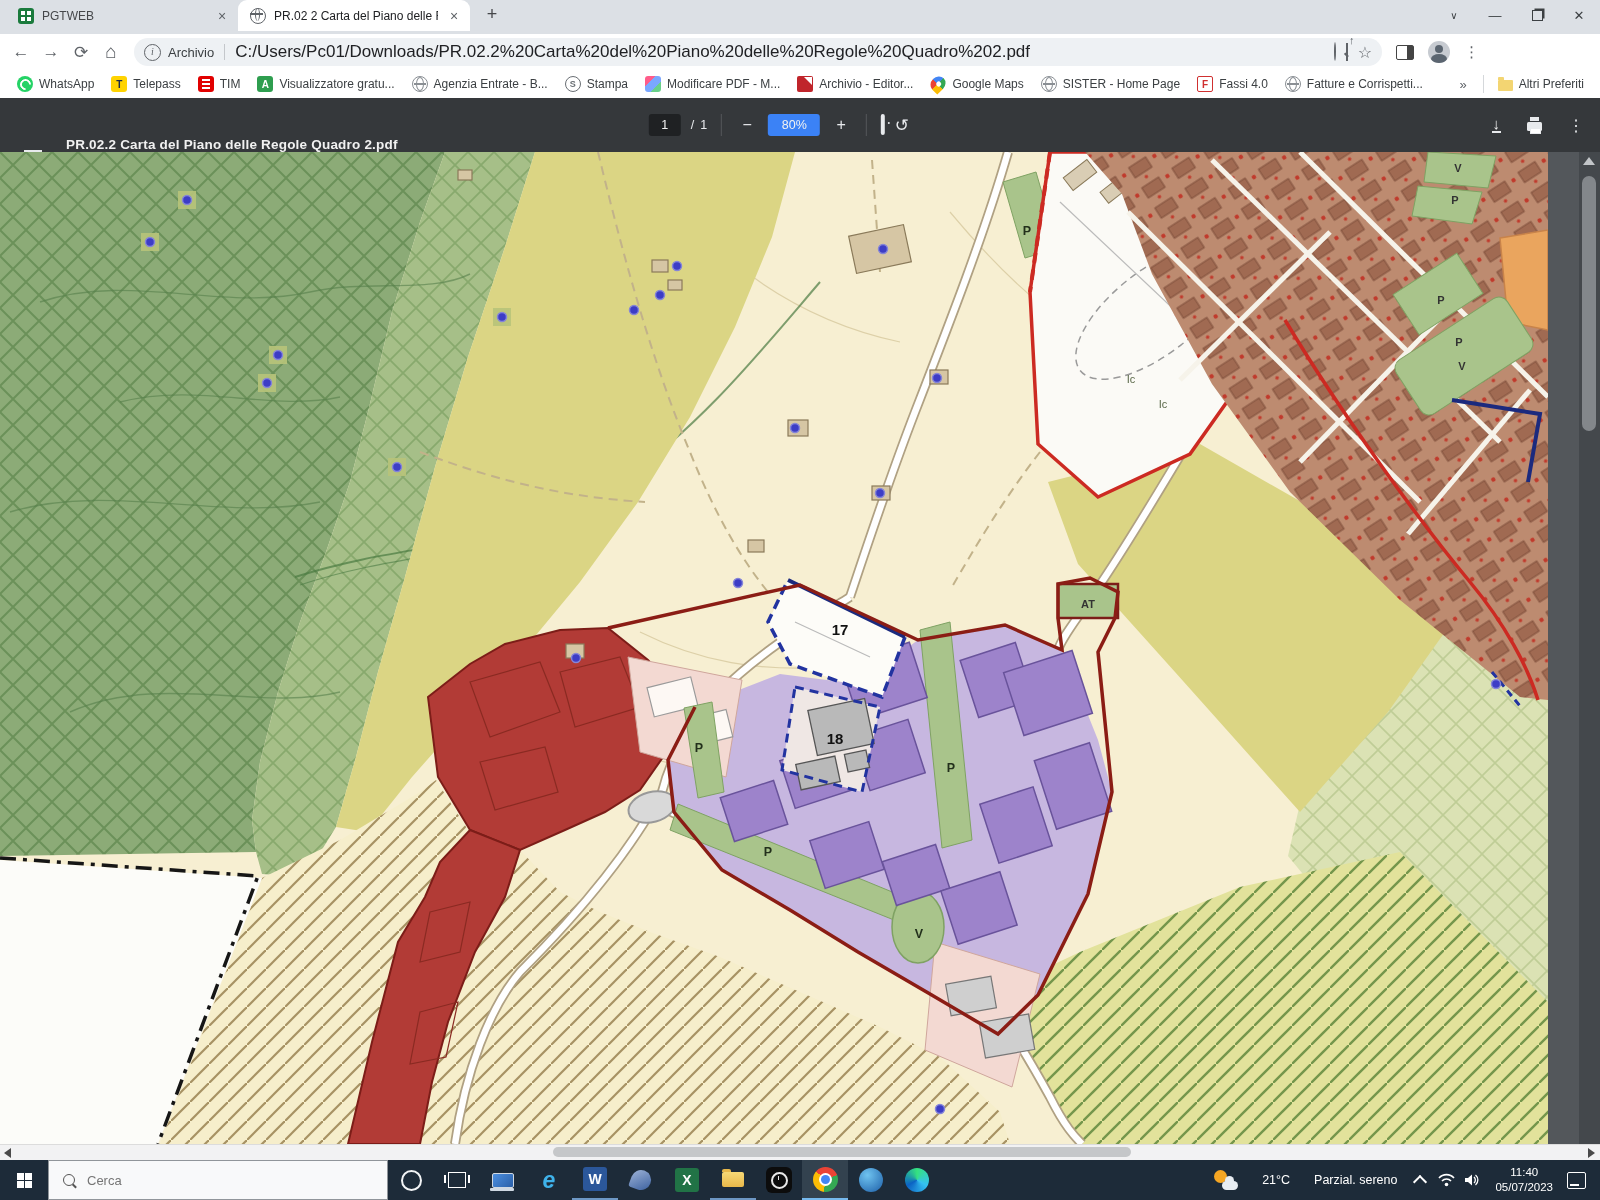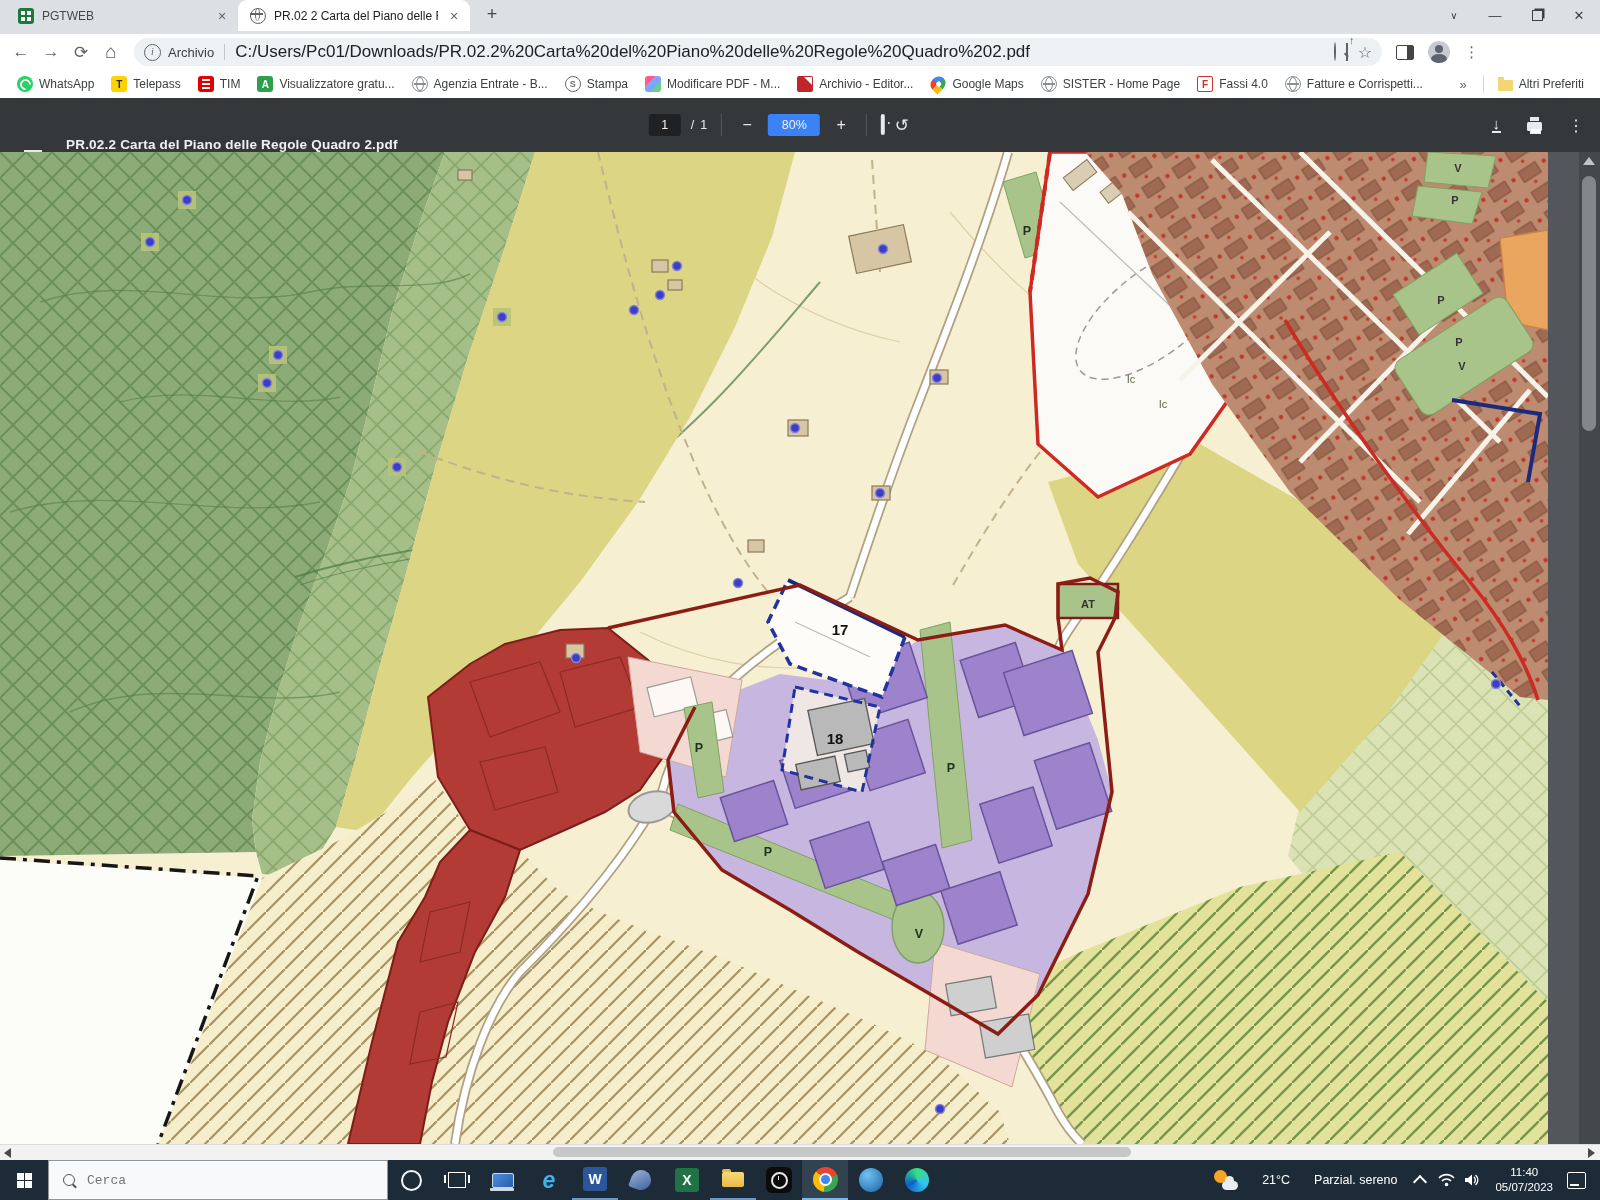--- a/index.html
+++ b/index.html
@@ -110,21 +110,21 @@
   .ha-right{position:absolute;top:1148px;left:1588px;width:0;height:0;border-top:5px solid transparent;border-bottom:5px solid transparent;border-left:7px solid #4a4a4a}
   .hthumb{position:absolute;top:1147px;left:553px;width:578px;height:10px;background:#c5c7c9;border-radius:5px}
 
   
   .taskbar{position:absolute;top:1160px;left:0;width:1600px;height:40px;background:#1d2b39;display:flex;align-items:stretch;color:#fff}
   .tb-cell{width:46px;display:flex;align-items:center;justify-content:center;position:relative}
   .tb-cell.start{width:48px}
   .win-logo{width:15px;height:15px;display:grid;grid-template-columns:7px 7px;grid-template-rows:7px 7px;gap:1px}
   .win-logo i{background:#fff}
   .tsearch{width:340px;background:#f8f9fa;border:1px solid #90959a;display:flex;align-items:center;box-sizing:border-box}
-  .tsearch input{border:none;outline:none;background:transparent;font-size:13px;color:#333;width:240px;font-family:Liberation Mono, monospace}
+  .tsearch input{border:none;outline:none;background:transparent;font-size:13px;color:#333;width:240px;font-family:Liberation Sans, sans-serif}
   .smag{width:10px;height:10px;border:1.7px solid #555;border-radius:50%;position:relative;margin:0 10px 0 14px}
   .smag:after{content:"";position:absolute;width:5px;height:1.7px;background:#555;transform:rotate(45deg);left:8px;top:10px}
   .cortana{width:17px;height:17px;border:2px solid #f2f4f6;border-radius:50%}
   .taskview{width:16px;height:14px;border:1.6px solid #fff;position:relative}
   .taskview:before{content:"";position:absolute;left:-5px;top:2px;width:2px;height:8px;background:#fff}
   .taskview:after{content:"";position:absolute;right:-5px;top:2px;width:2px;height:8px;background:#fff}
   .pc-ic{width:20px;height:13px;background:linear-gradient(135deg,#4b8fe0,#2a5fa8);border:1.5px solid #cfd8e2;border-radius:2px;position:relative}
   .pc-ic:after{content:"";position:absolute;left:-3px;bottom:-4px;width:24px;height:2.5px;background:#cfd8e2;border-radius:1px}
   .ie-ic{font-size:23px;font-style:italic;font-weight:bold;color:#3fb2ea;line-height:20px}
   .word-ic,.excel-ic{width:24px;height:24px;border-radius:3px;color:#fff;font-weight:bold;font-size:14px;display:flex;align-items:center;justify-content:center}

